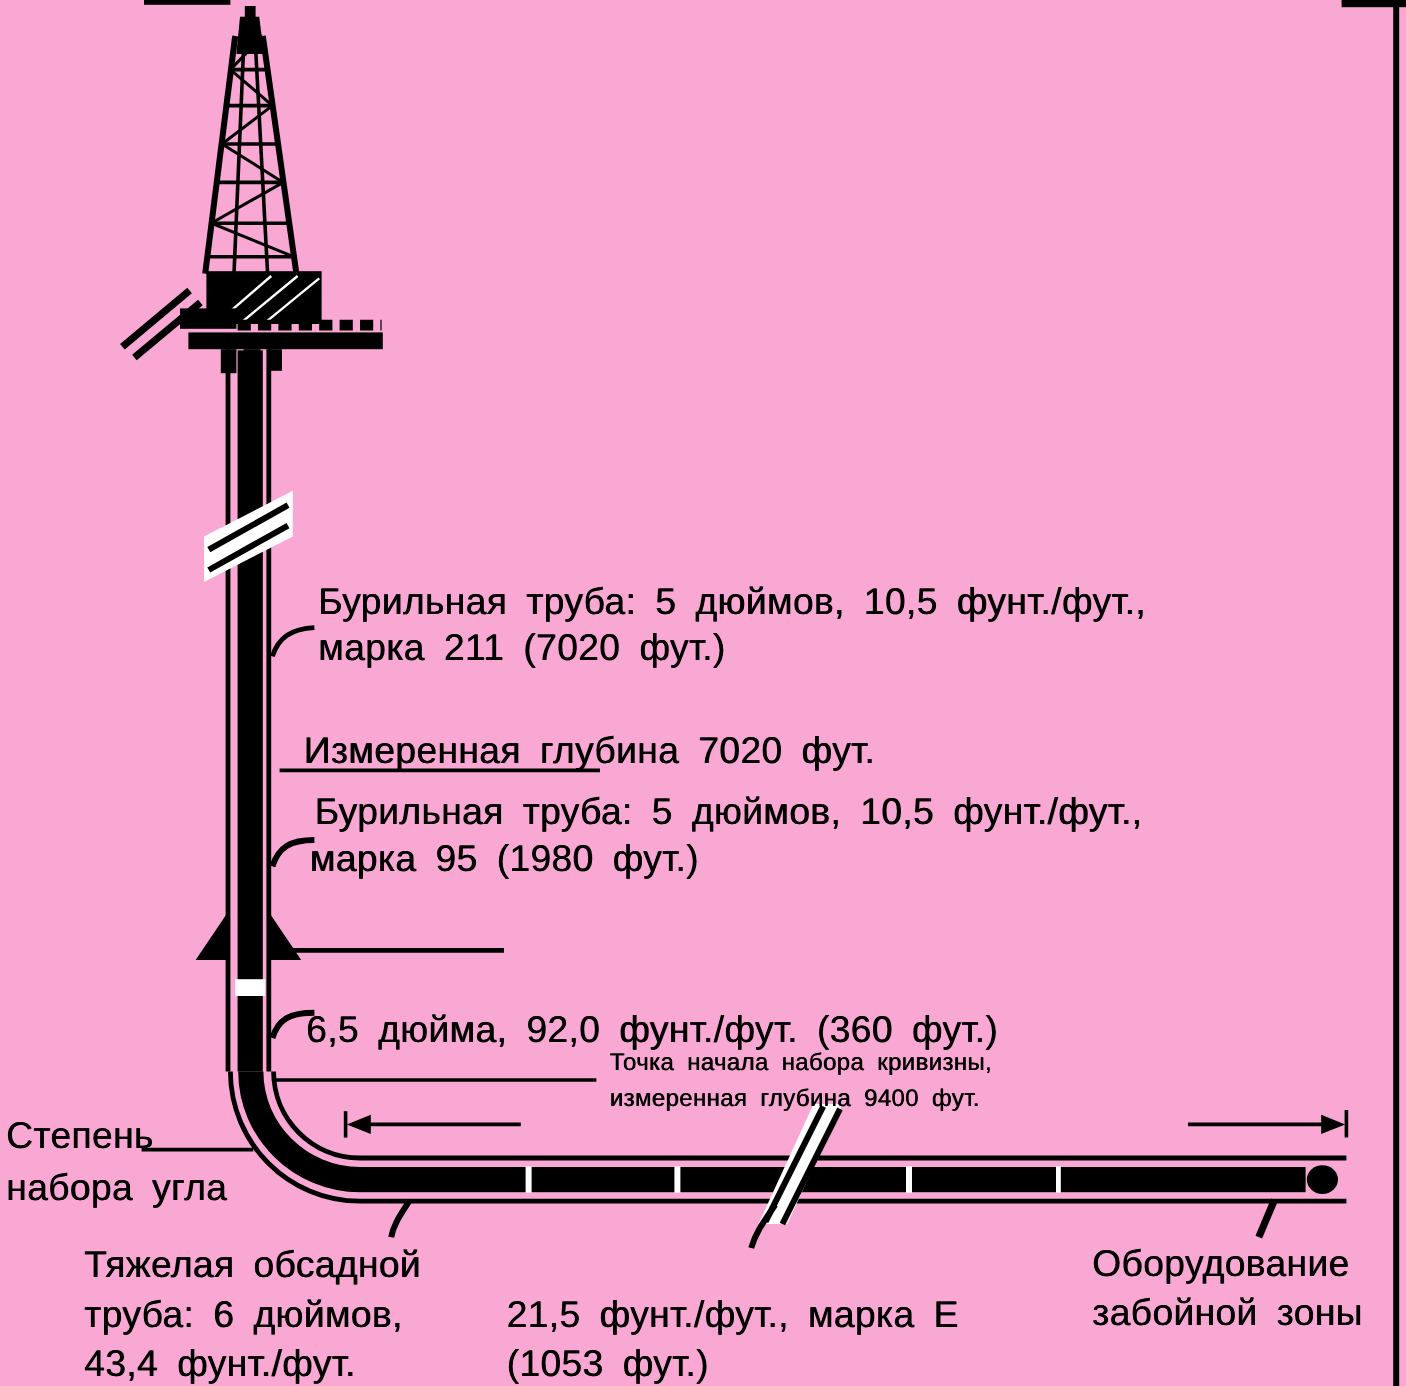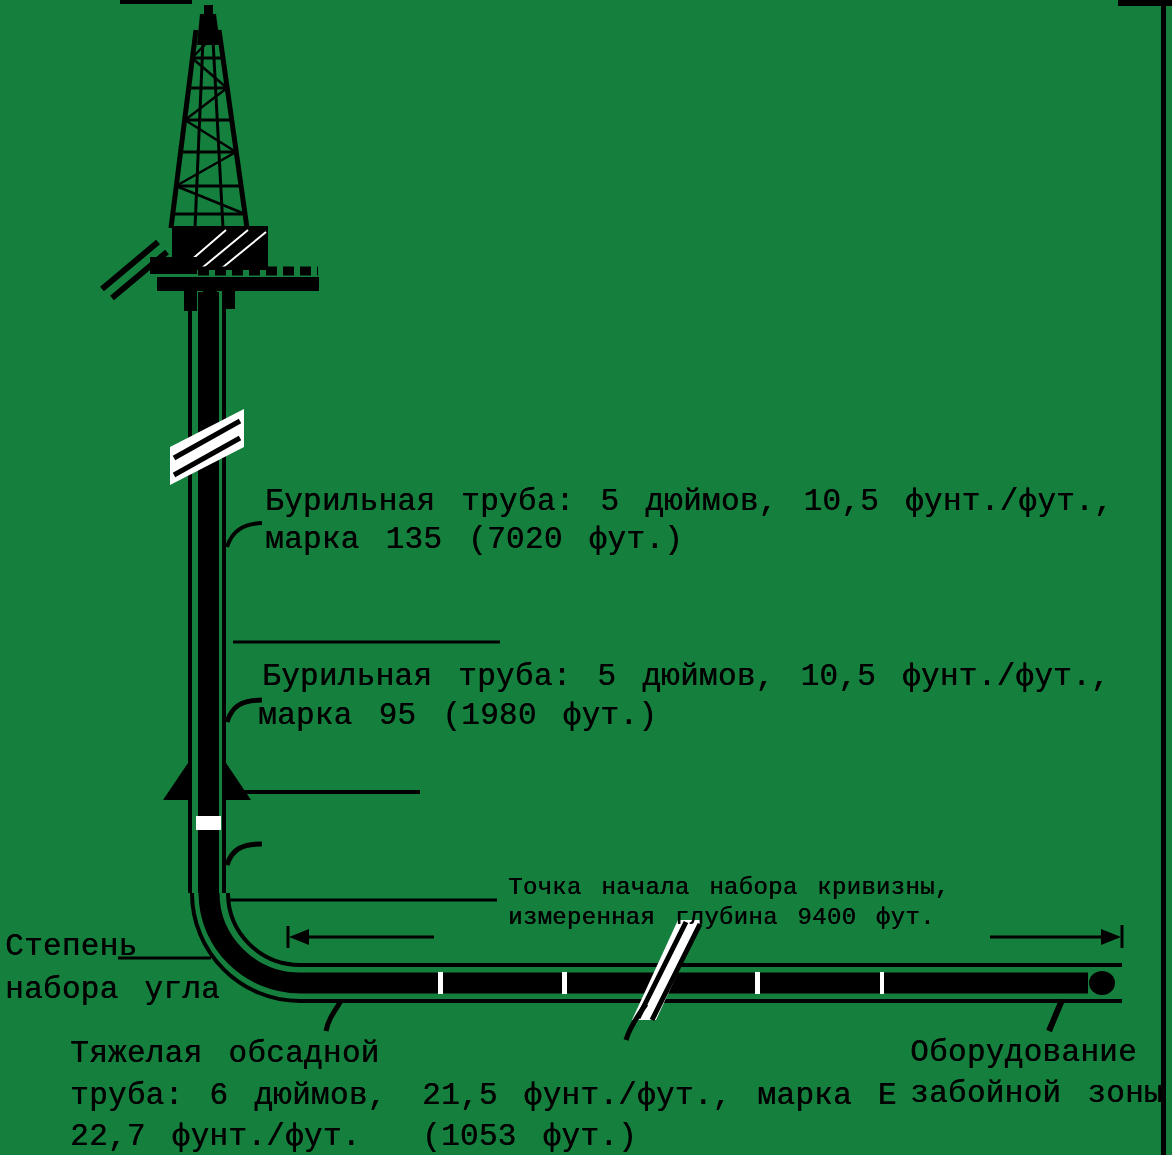--- a/index.html
+++ b/index.html
@@ -1,35 +1,35 @@
 <!DOCTYPE html>
 <html><head>
 <meta charset="utf-8">
 <style>
   html,body{margin:0;padding:0;background:#ffffff;}
   .canvas{
     position:relative;
     width:1172px;height:1155px;
-    background:#15803d;
+    background:#f9a8d4;
     overflow:hidden;
-    font-family:Liberation Mono, monospace;
+    font-family:Liberation Sans, sans-serif;
     color:#000;
   }
   .art{position:absolute;left:0;top:0;}
   .lbl{
     position:absolute;
     white-space:nowrap;
     font-size:31px;
     letter-spacing:0.3px;
     word-spacing:7px;
     color:#000;
     text-shadow:0.5px 0 0 currentColor;
     line-height:1;
   }
-  .lbl.small{font-size:24px;word-spacing:5px;}
+  .lbl.small{font-size:20px;word-spacing:5px;}
 </style>
 </head>
 <body>
 
 <div class="canvas">
 
   <svg class="art" width="1172" height="1155" viewBox="0 0 1172 1155">
 
     <g fill="#000">
       <rect x="120" y="0" width="72" height="4"></rect>
@@ -162,38 +162,40 @@
       <line x1="288" y1="926" x2="288" y2="948" stroke-width="3"></line>
       <polygon points="289,937 309,929 309,945" stroke="none"></polygon>
       <line x1="306" y1="937" x2="434" y2="937" stroke-width="3"></line>
       <line x1="990" y1="937" x2="1104" y2="937" stroke-width="3"></line>
       <polygon points="1121,937 1101,929 1101,945" stroke="none"></polygon>
       <line x1="1122" y1="925" x2="1122" y2="948" stroke-width="3"></line>
     </g>
   </svg>
 
   <div class="lbl" style="left:265px;top:486px">Бурильная труба: 5 дюймов, 10,5 фунт./фут.,</div>
-  <div class="lbl" style="left:265px;top:524px">марка 135 (7020 фут.)</div>
-
+  <div class="lbl" style="left:265px;top:524px">марка 211 (7020 фут.)</div>
+
+  <div class="lbl" style="left:253px;top:610px">Измеренная глубина 7020 фут.</div>
 
   <div class="lbl" style="left:262px;top:661px">Бурильная труба: 5 дюймов, 10,5 фунт./фут.,</div>
   <div class="lbl" style="left:258px;top:700px">марка 95 (1980 фут.)</div>
 
 
+  <div class="lbl" style="left:255px;top:842px">6,5 дюйма, 92,0 фунт./фут. (360 фут.)</div>
 
   <div class="lbl small" style="left:508px;top:876px">Точка начала набора кривизны,</div>
   <div class="lbl small" style="left:508px;top:906px">измеренная глубина 9400 фут.</div>
 
 
   <div class="lbl" style="left:5px;top:931px">Степень</div>
   <div class="lbl" style="left:5px;top:974px">набора угла</div>
 
   <div class="lbl" style="left:70px;top:1038px">Тяжелая обсадной</div>
   <div class="lbl" style="left:70px;top:1080px">труба: 6 дюймов,</div>
-  <div class="lbl" style="left:70px;top:1121px">22,7 фунт./фут.</div>
+  <div class="lbl" style="left:70px;top:1121px">43,4 фунт./фут.</div>
 
   <div class="lbl" style="left:422px;top:1080px">21,5 фунт./фут., марка Е</div>
   <div class="lbl" style="left:422px;top:1121px">(1053 фут.)</div>
 
   <div class="lbl" style="left:910px;top:1037px">Оборудование</div>
   <div class="lbl" style="left:910px;top:1078px">забойной зоны</div>
 
 </div>
 
 </body></html>

